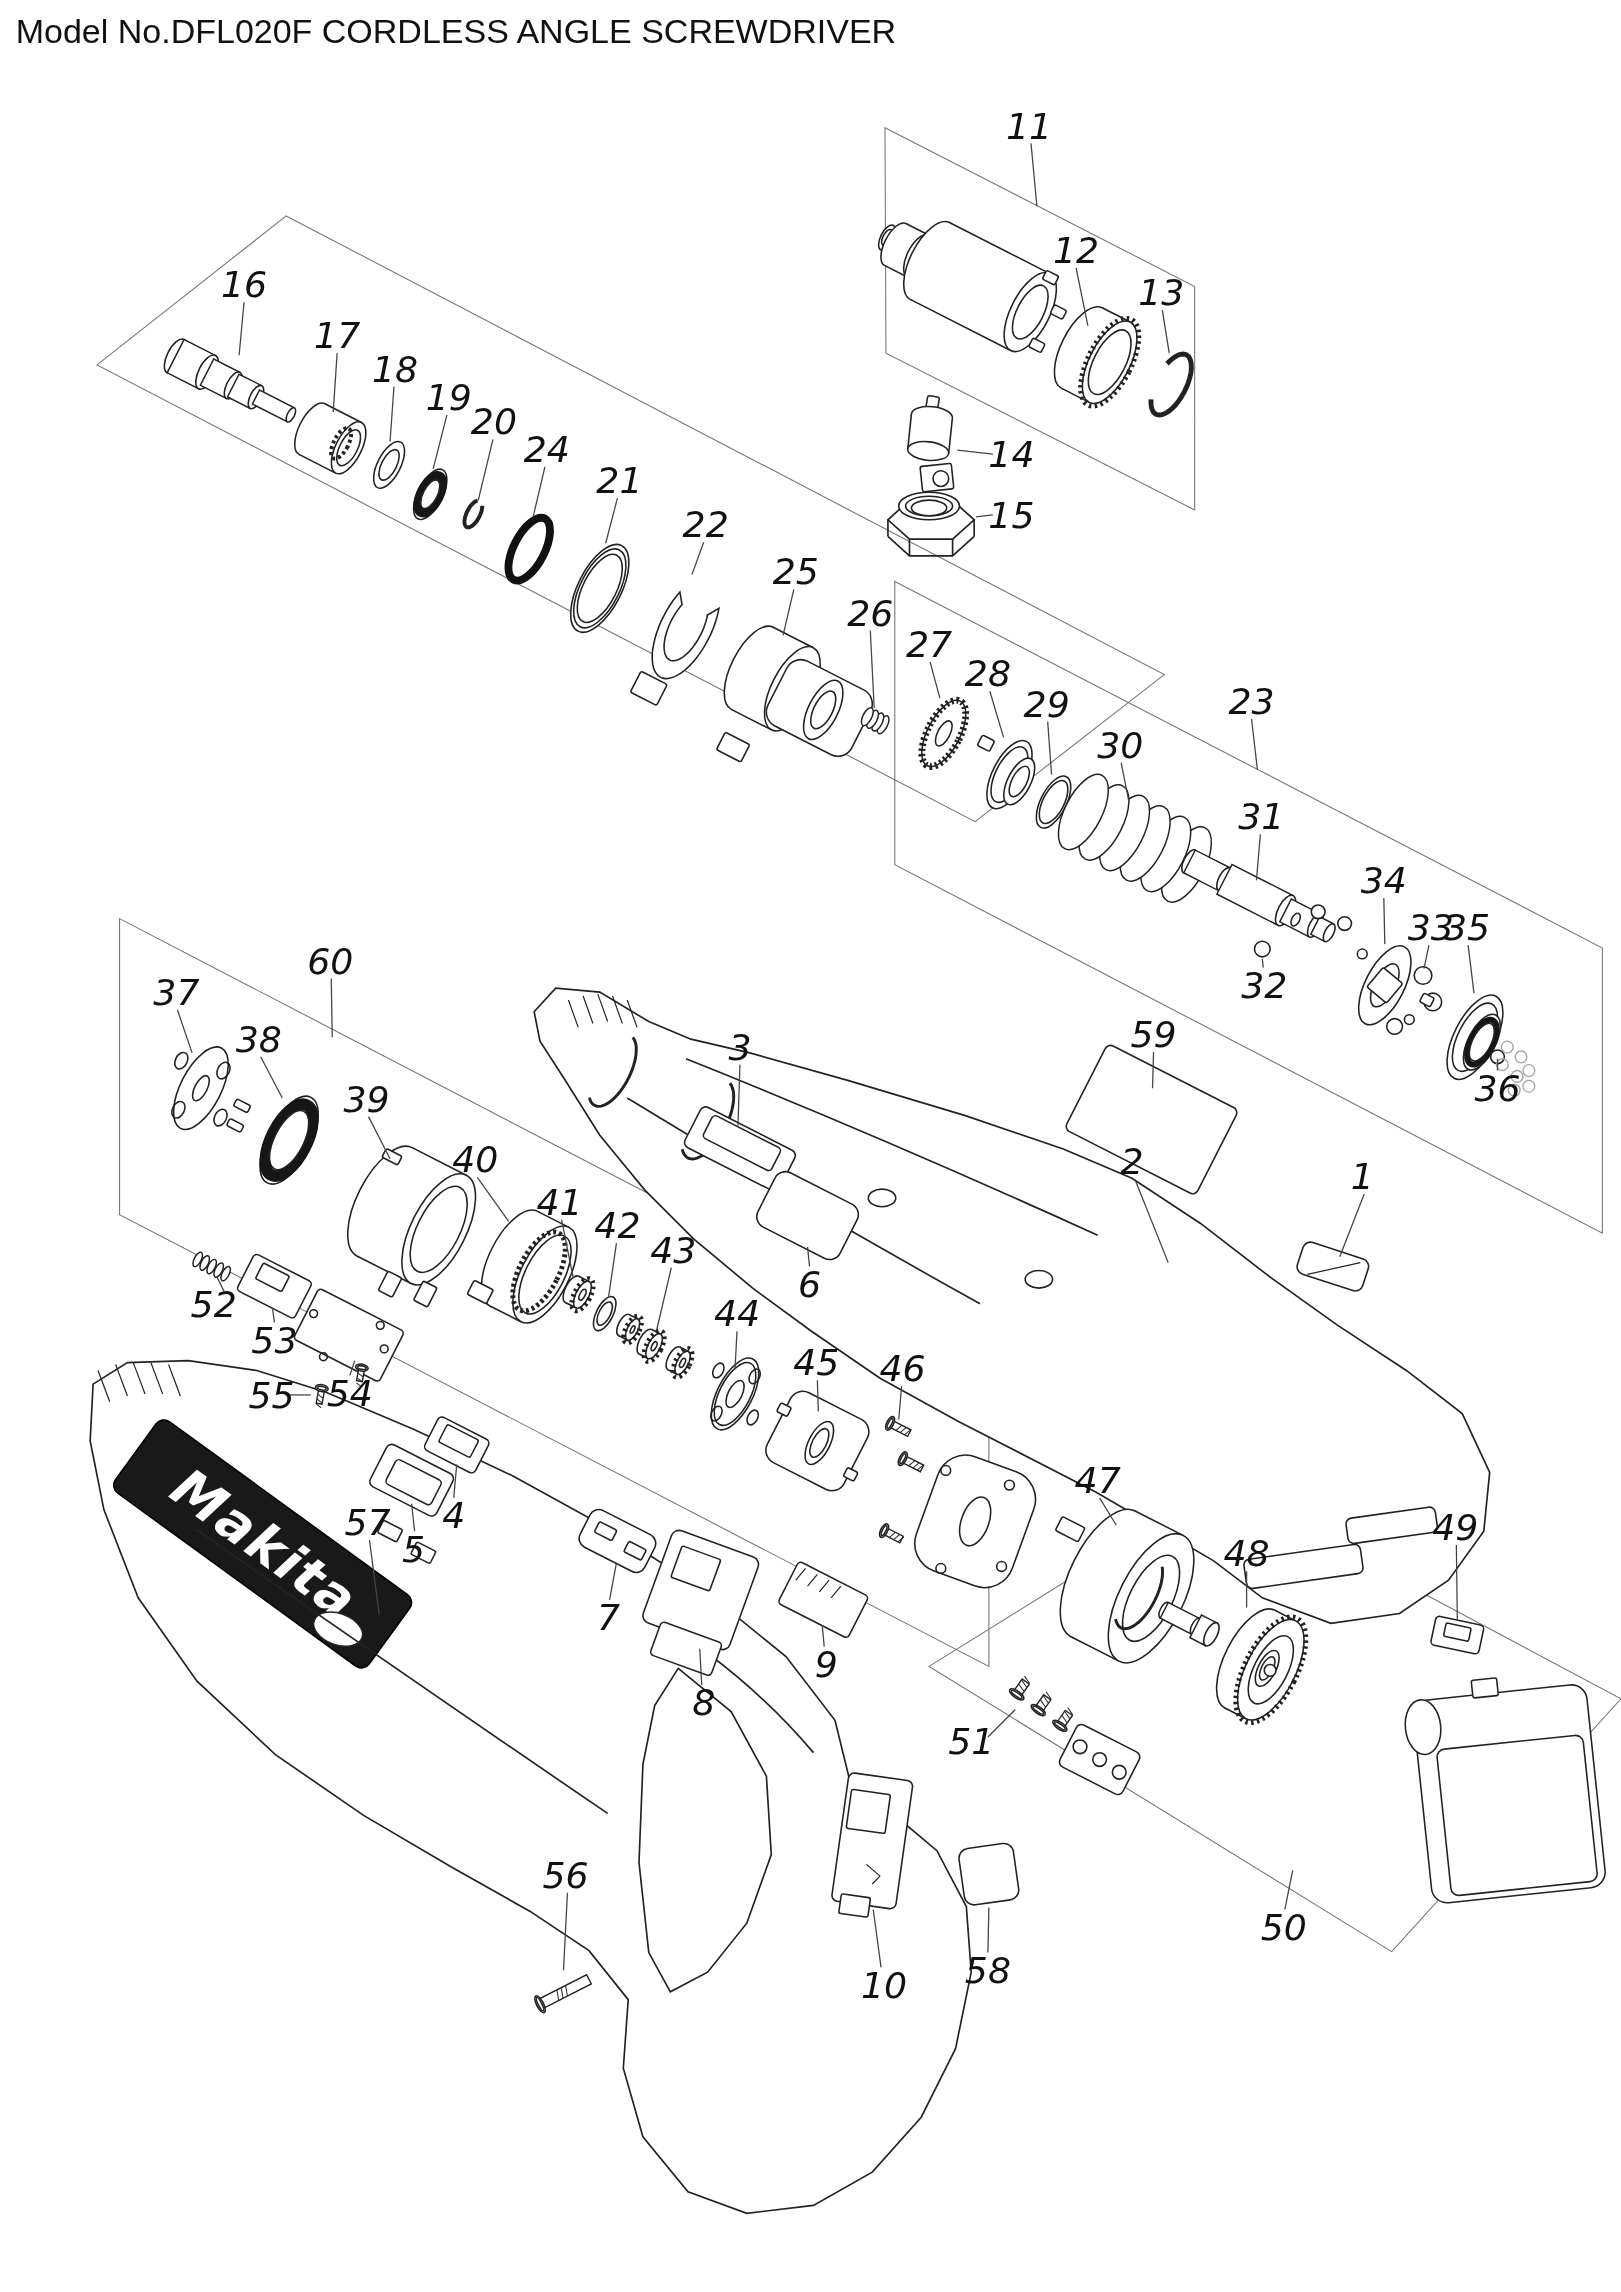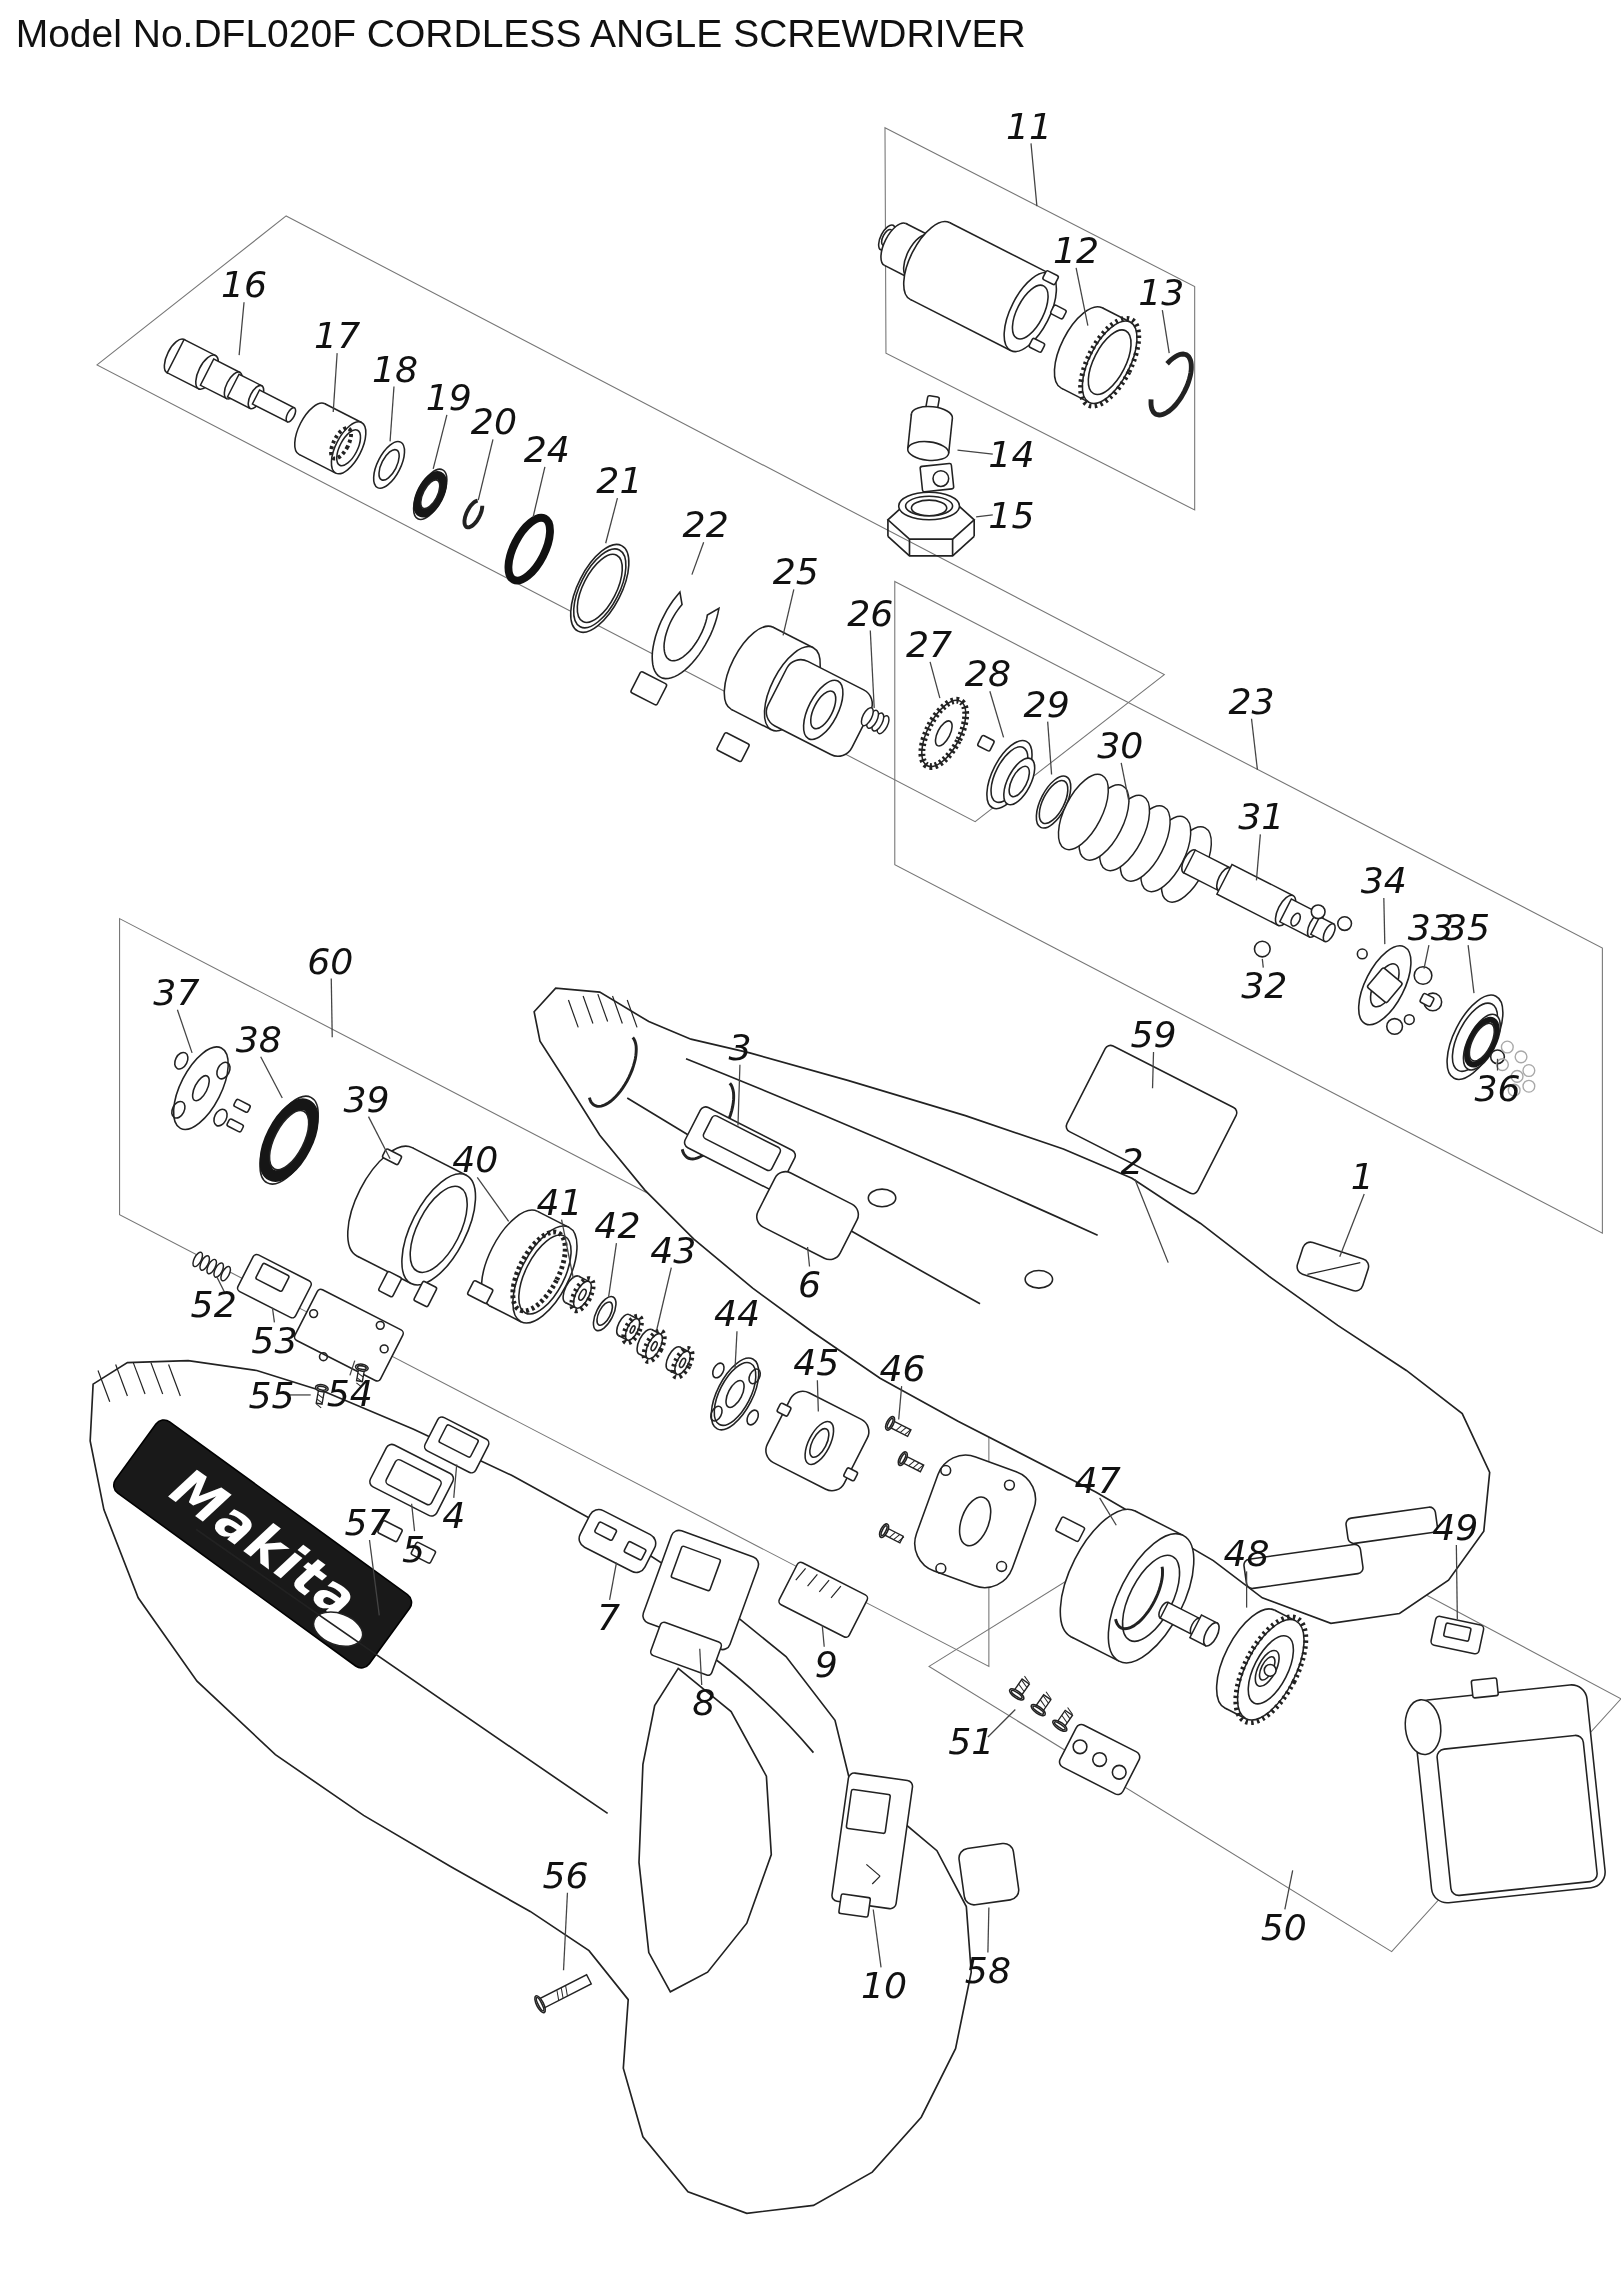--- a/index.html
+++ b/index.html
@@ -1,18 +1,18 @@
 <!DOCTYPE html>
 <html><head>
 <meta charset="utf-8">
 <style>
   html,body{margin:0;padding:0;background:#fff;}
   body{font-family:"Liberation Sans",sans-serif;}
   .page{position:relative;width:1621px;height:2293px;background:#fff;overflow:hidden;}
-  .title{position:absolute;left:15.7px;top:11.8px;font-size:39px;color:#111;letter-spacing:0px;}
+  .title{position:absolute;left:15.7px;top:11.8px;font-size:34px;color:#111;letter-spacing:0px;}
   svg{position:absolute;left:0;top:0;}
   text.plabel{font-family:"DejaVu Sans",sans-serif;font-style:italic;font-size:37px;fill:#111;}
   text.brand{font-family:"DejaVu Sans",sans-serif;font-style:italic;font-weight:bold;fill:#fff;font-size:54px;letter-spacing:2px;}
 </style>
 </head>
 <body>
 
 <div class="page">
   <div class="title">Model No.DFL020F CORDLESS ANGLE SCREWDRIVER</div>
   <svg id="diagram" xmlns="http://www.w3.org/2000/svg" width="1621" height="2293" viewBox="0 0 1654 2339">

